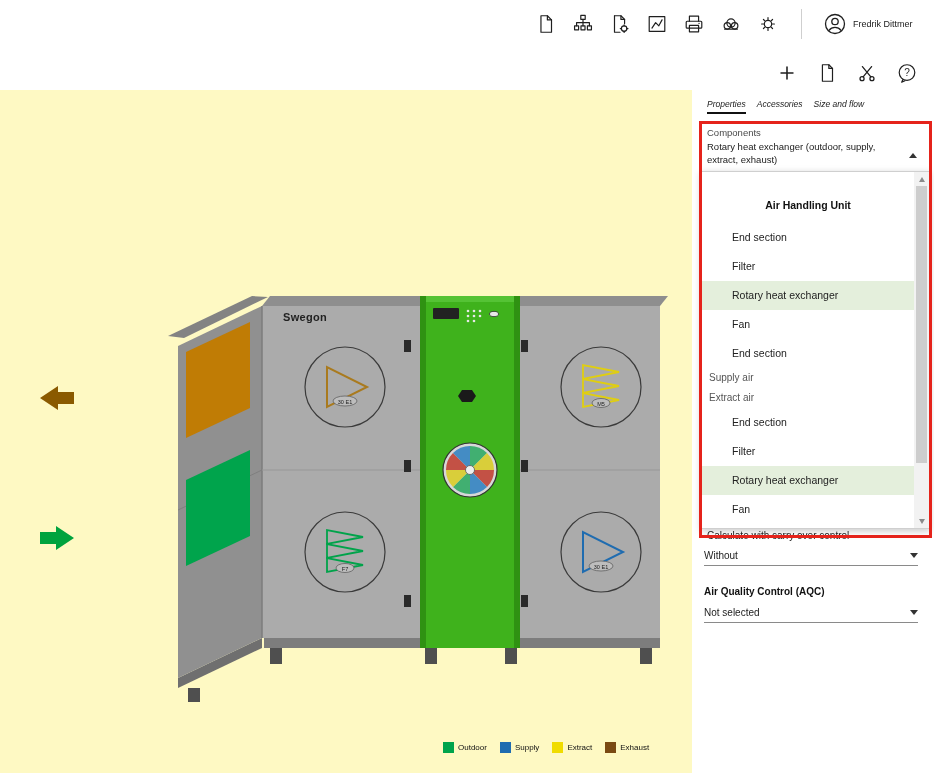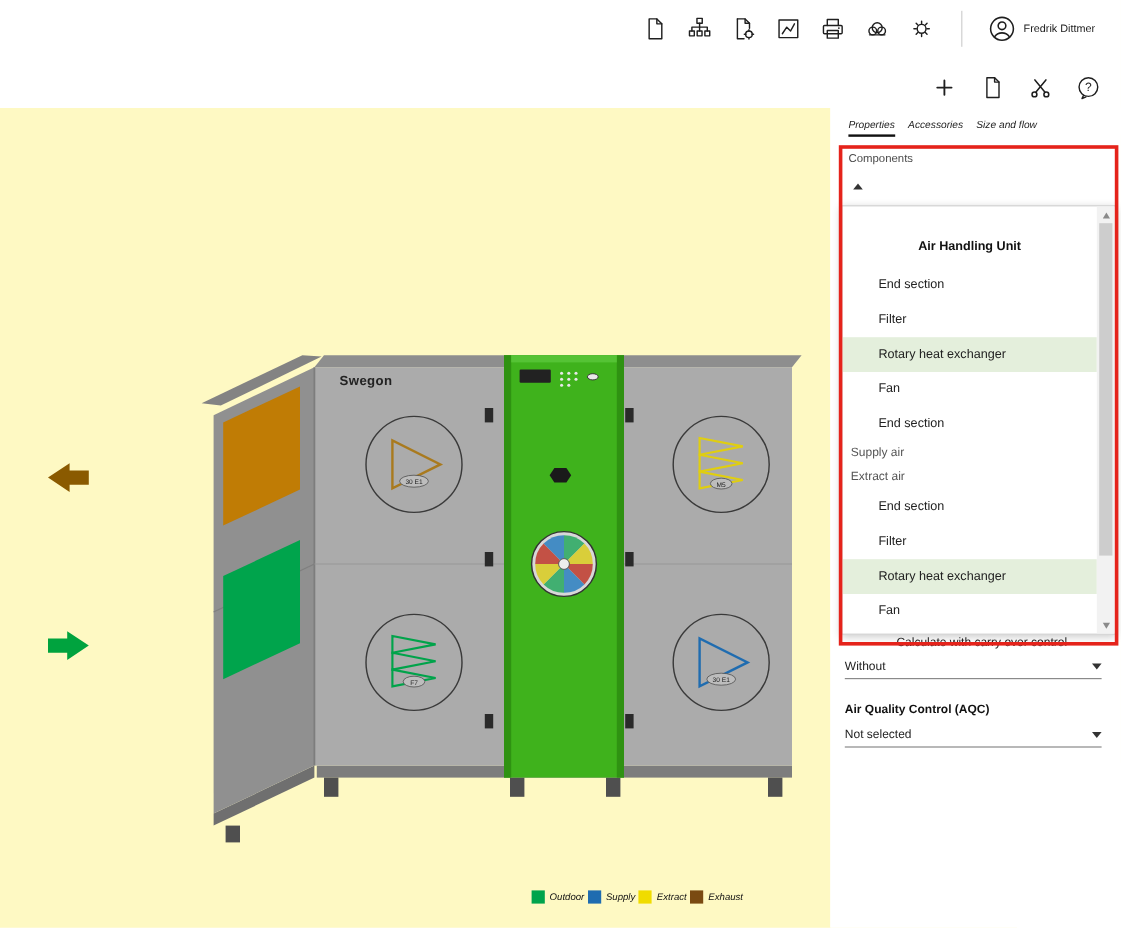--- a/index.html
+++ b/index.html
@@ -13,21 +13,21 @@
   .toolbar-row2{position:absolute;top:60px;left:774px;display:flex;gap:14px;align-items:center;}
   .icon-btn{width:26px;height:26px;display:flex;align-items:center;justify-content:center;
     background:none;border:none;padding:0;cursor:pointer;}
   .icon-btn svg{display:block;}
   .vdivider{width:1px;height:30px;background:#cfcfcf;margin-left:9px;}
   .user-chip{display:flex;align-items:center;gap:6px;margin-left:10px;cursor:pointer;}
   .user-name{font-size:9px;color:#1a1a1a;white-space:nowrap;}
   
   .canvas-area{position:absolute;left:0;top:90px;width:692px;height:683px;background:#fef9c3;}
   .ahu-svg{position:absolute;left:0;top:0;}
-  .legend{position:absolute;left:443px;top:652px;display:flex;gap:3px;align-items:center;font-style:italic;}
+  .legend{position:absolute;left:443px;top:652px;display:flex;gap:13px;align-items:center;}
   .legend-item{display:flex;align-items:center;gap:4px;}
   .legend-swatch{width:11px;height:11px;display:inline-block;}
   .legend-label{font-size:8px;color:#111;}
   
   .right-panel{position:absolute;left:692px;top:90px;width:242px;height:683px;background:#fff;}
   .tabs{position:absolute;left:707px;top:99px;display:flex;gap:11px;z-index:2;font-style:italic;}
   .tab{font-size:8.5px;color:#222;padding-bottom:3px;cursor:pointer;border-bottom:2px solid transparent;}
   .tab.active{border-bottom:2px solid #111;}
   .red-box{position:absolute;left:699px;top:121px;width:233px;height:417px;
     border:3px solid #e5231b;box-sizing:border-box;z-index:5;pointer-events:none;}
@@ -49,21 +49,21 @@
   .row-item.hl{background:#e4efdc;}
   .scrollbar{position:absolute;right:0;top:0;width:15px;height:100%;background:#f2f2f2;}
   .scroll-btn{position:absolute;left:0;width:15px;height:14px;display:flex;align-items:center;
     justify-content:center;cursor:pointer;}
   .scroll-btn.up{top:0;} .scroll-btn.down{bottom:0;}
   .tri-up{width:0;height:0;border-left:3.5px solid transparent;border-right:3.5px solid transparent;
     border-bottom:5px solid #8a8a8a;}
   .tri-down{width:0;height:0;border-left:3.5px solid transparent;border-right:3.5px solid transparent;
     border-top:5px solid #8a8a8a;}
   .scroll-thumb{position:absolute;left:2px;width:11px;top:14px;height:277px;background:#cdcdcd;cursor:pointer;}
-  .carry-label{position:absolute;left:707px;top:530px;font-size:10px;color:#222;z-index:1;white-space:nowrap;margin-left:40px;}
+  .carry-label{position:absolute;left:707px;top:530px;font-size:10px;color:#222;z-index:1;white-space:nowrap;}
   .select-field{position:absolute;left:704px;width:214px;height:19px;border-bottom:1px solid #8a8a8a;
     display:flex;align-items:center;justify-content:space-between;cursor:pointer;z-index:1;}
   .select-field .value{font-size:10px;color:#222;}
   .field-without{top:546px;}
   .aqc-label{position:absolute;left:704px;top:586px;font-size:10px;font-weight:bold;color:#111;}
   .field-aqc{top:603px;}
 </style>
 </head>
 <body>
 
@@ -284,20 +284,21 @@
 
 <div class="tabs">
   <div class="tab active">Properties</div>
   <div class="tab">Accessories</div>
   <div class="tab">Size and flow</div>
 </div>
 
 <div class="components-label">Components</div>
 
 <div class="components-select">
+  <span class="components-value">Rotary heat exchanger (outdoor, supply, extract, exhaust)</span>
   <span class="caret-up"></span>
 </div>
 
 <div class="component-list">
   <div class="list-inner">
     <div class="row-title">Air Handling Unit</div>
     <div class="row-item">End section</div>
     <div class="row-item">Filter</div>
     <div class="row-item hl" style="background-color: rgb(228, 239, 220);">Rotary heat exchanger</div>
     <div class="row-item">Fan</div>

